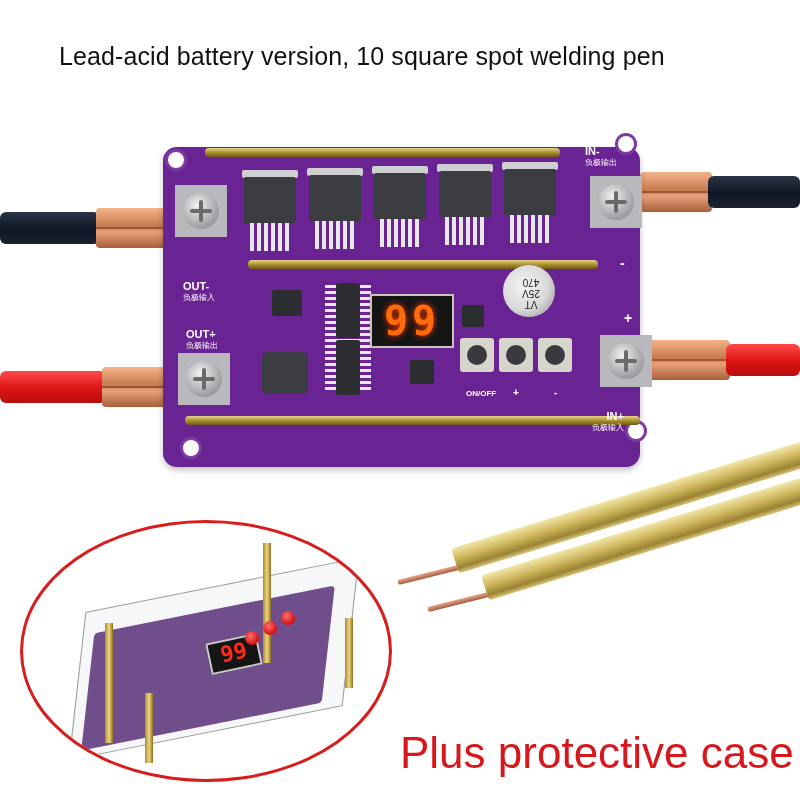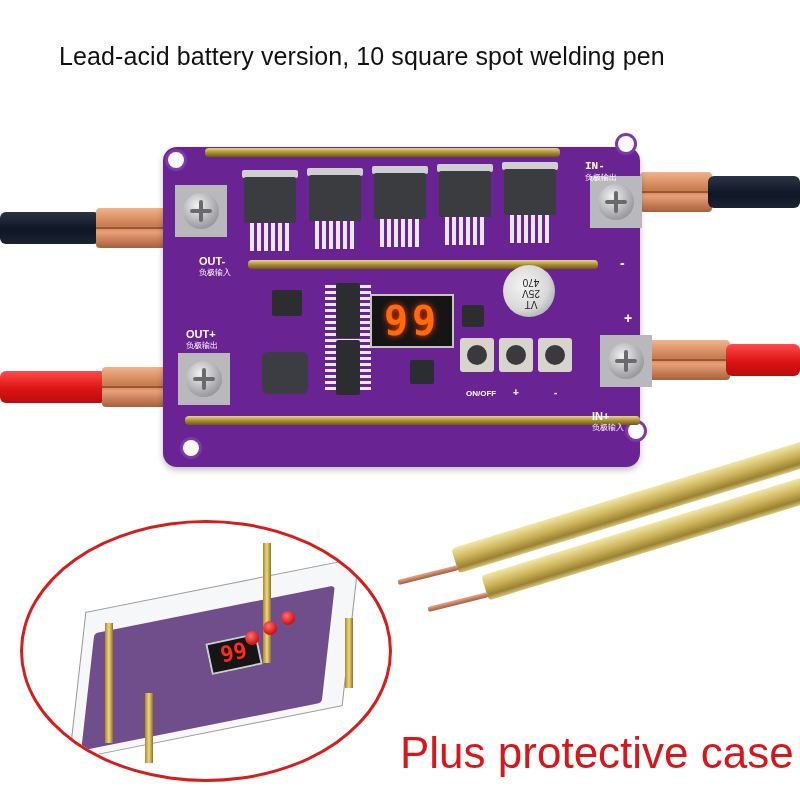--- a/index.html
+++ b/index.html
@@ -118,24 +118,24 @@
     <div class="tab"></div>
     <div class="body"></div>
     <div class="legs"></div>
   </div>
 <div class="mosfet" style="left:502px; top:162px;">
     <div class="tab"></div>
     <div class="body"></div>
     <div class="legs"></div>
   </div>
 
-<div class="lbl" style="left:183px; top:255px;margin-left:16px;"><span>OUT-</span><small>负极输入</small></div>
+<div class="lbl" style="left:183px; top:280px;"><span>OUT-</span><small>负极输入</small></div>
 <div class="lbl" style="left:186px; top:328px;"><span>OUT+</span><small>负极输出</small></div>
-<div class="lbl" style="left:585px; top:160px;font-family:Liberation Mono, monospace;"><span>IN-</span><small>负极输出</small></div>
-<div class="lbl" style="left:592px; top:410px;"><span>IN+</span><small>负极输入</small></div>
+<div class="lbl" style="left:585px; top:145px;"><span>IN-</span><small>负极输出</small></div>
+<div class="lbl" style="left:592px; top:410px;text-align:right;"><span>IN+</span><small>负极输入</small></div>
 <div class="lbl" style="left:620px; top:255px; font-size:14px;">-</div>
 <div class="lbl" style="left:624px; top:310px; font-size:14px;">+</div>
 
 <div class="chip" style="left:272px; top:290px; width:30px; height:26px;"></div>
 <div class="pins" style="left:325px; top:285px; width:46px; height:108px;"></div>
 <div class="chip" style="left:336px; top:283px; width:24px; height:55px;"></div>
 <div class="chip" style="left:336px; top:340px; width:24px; height:55px;"></div>
 <div class="chip" style="left:462px; top:305px; width:22px; height:22px;"></div>
 <div class="chip" style="left:410px; top:360px; width:24px; height:24px;"></div>
 <div class="buzzer"></div>

